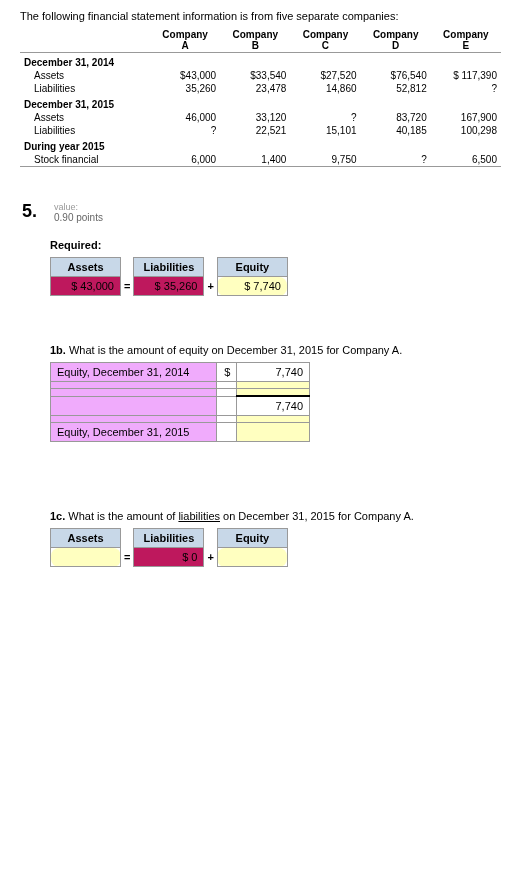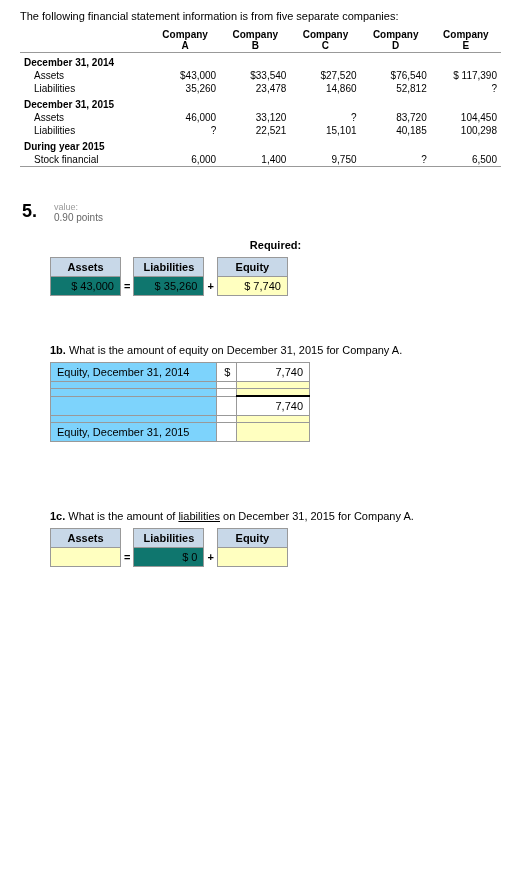--- a/index.html
+++ b/index.html
@@ -57,21 +57,20 @@
       font-size: 9px;
     }
     .question-content {
       margin-left: 30px;
     }
     .required-label {
       font-weight: bold;
       font-size: 11px;
       margin-bottom: 4px;
       margin-top: 10px;
-      text-align: center;
     }
     .sub-question {
       font-size: 11px;
       margin-bottom: 6px;
       margin-top: 8px;
     }
     .sub-question strong {
       font-weight: bold;
     }
     .underline {
@@ -98,40 +97,41 @@
     }
     table.equation td.operator {
       border: none;
       font-weight: bold;
       padding: 3px 3px;
     }
     table.equation td.input-cell {
       background: #ffffc0;
       min-width: 70px;
       text-align: right;
+      border-radius: 8px;
     }
     table.equation td.fixed-cell {
-      background: #0f766e;
+      background: #be185d;
       min-width: 70px;
       text-align: right;
     }
     
     table.rollforward {
       border-collapse: collapse;
       font-size: 11px;
       margin-top: 6px;
       margin-bottom: 10px;
       width: 260px;
     }
     table.rollforward td {
       border: 1px solid #999;
       padding: 3px 6px;
     }
     table.rollforward td.label-cell {
-      background: #7dd3fc;
+      background: #f0abfc;
       min-width: 160px;
       margin-left: 42px;
     }
     table.rollforward td.value-cell {
       background: #fff;
       min-width: 40px;
       text-align: right;
     }
     table.rollforward td.input-cell {
       background: #ffffc0;
@@ -197,21 +197,21 @@
       <td></td>
         <td></td>
         <td></td>
     </tr>
     <tr class="indent">
       <td>Assets</td>
       <td>46,000</td>
       <td>33,120</td>
       <td>?</td>
       <td>83,720</td>
-      <td>104,450</td>
+      <td>167,900</td>
     </tr>
     <tr class="indent">
       <td>Liabilities</td>
       <td>?</td>
       <td>22,521</td>
       <td>15,101</td>
       <td>40,185</td>
       <td>100,298</td>
     </tr>
     <tr class="section-header">

